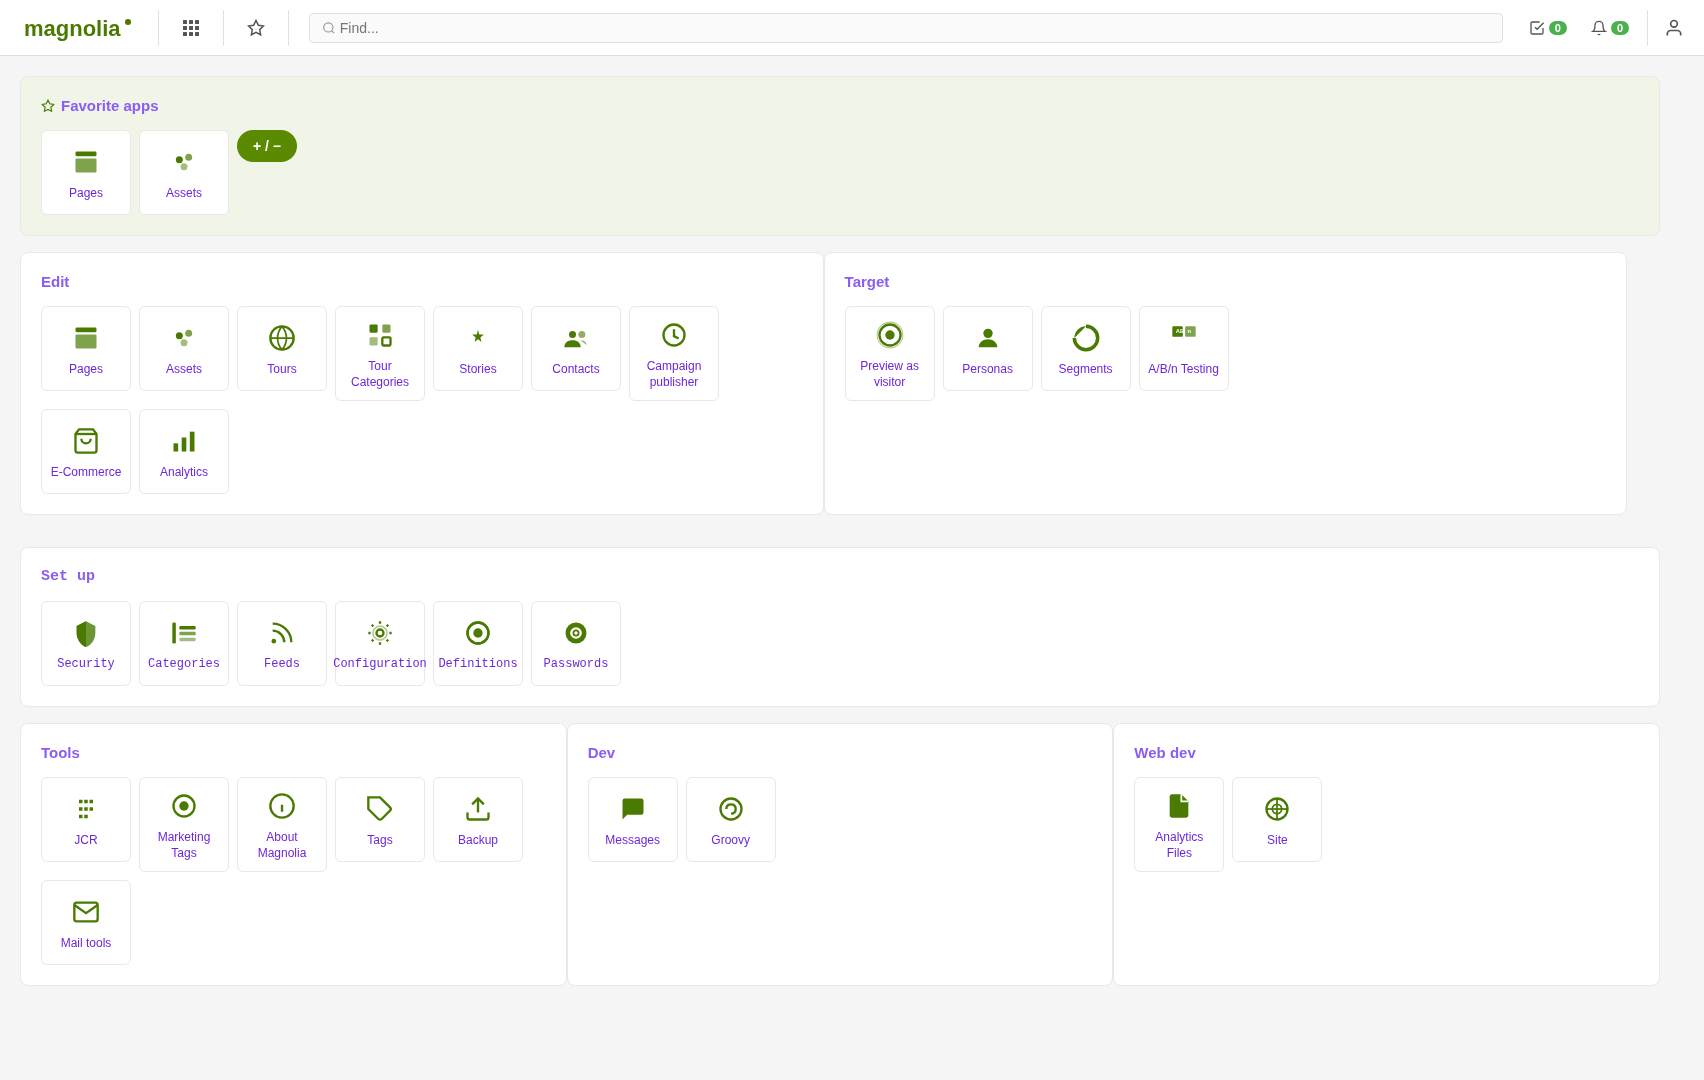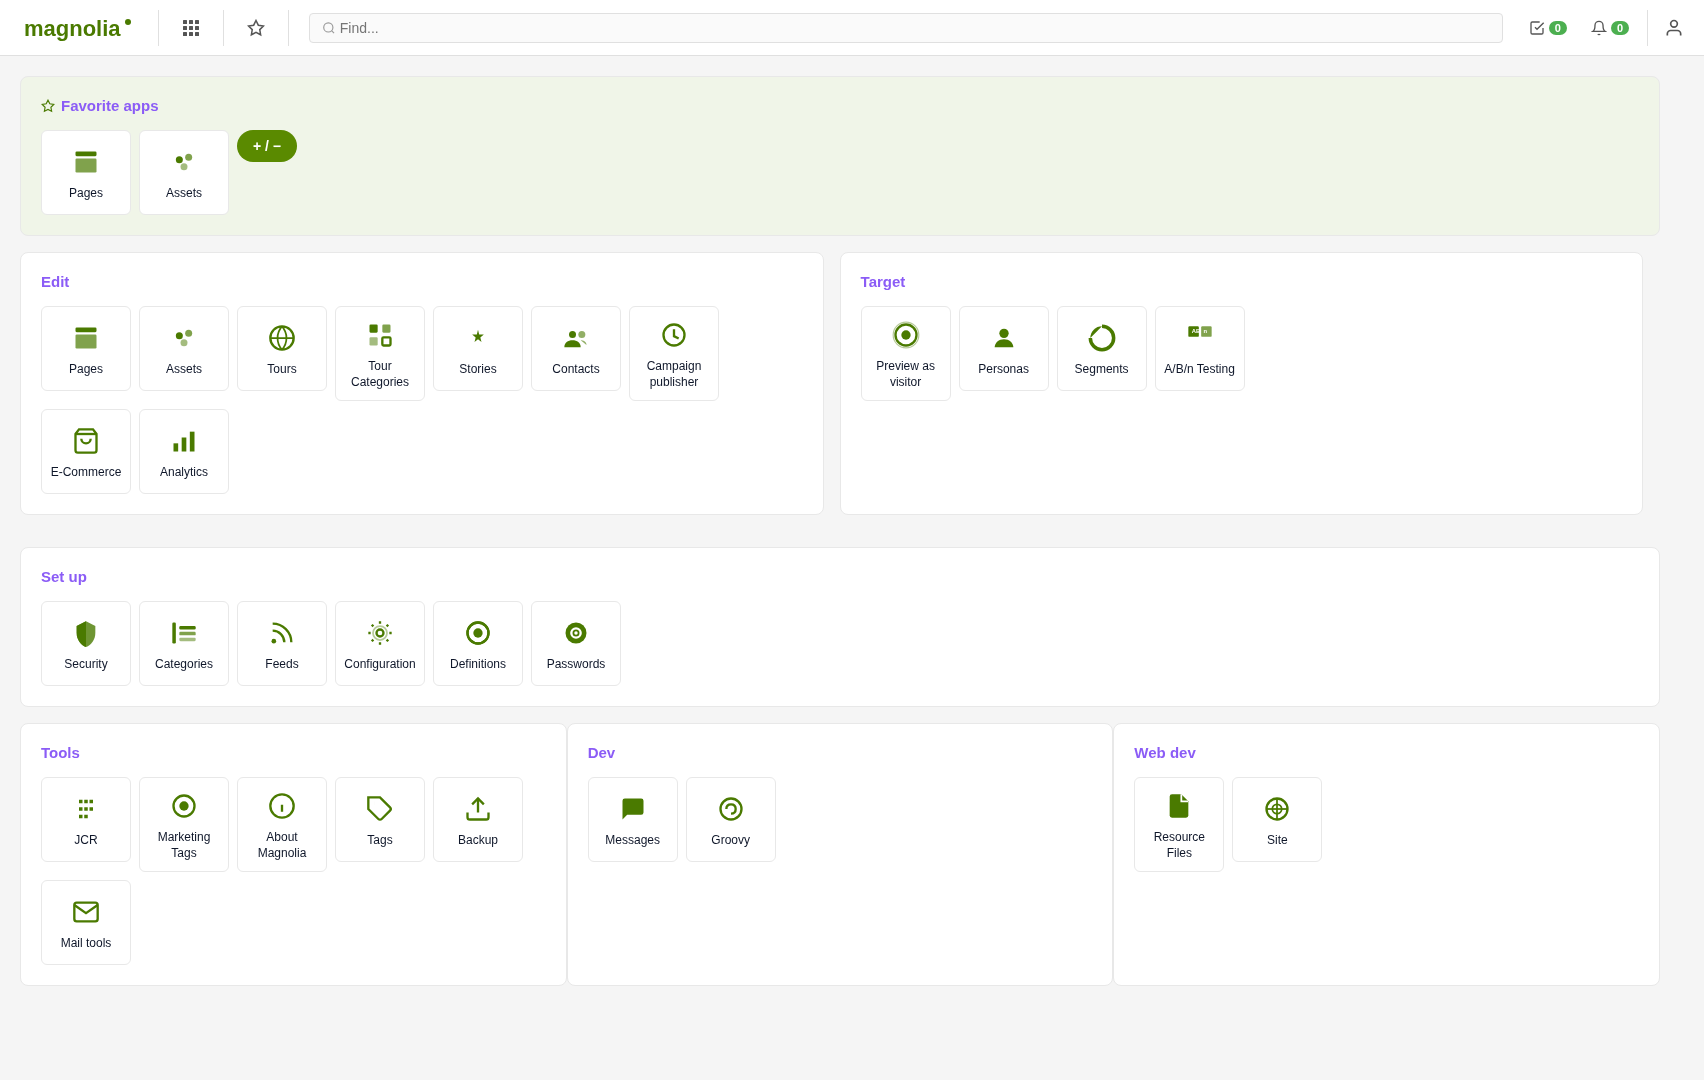--- a/index.html
+++ b/index.html
@@ -41,36 +41,36 @@
     
     .section {
       background: #fff; border-radius: 8px; padding: 20px; margin-bottom: 16px;
       border: 1px solid #e8e8e8;
     }
     .section.favorites { background: #f0f5e8; }
     .section-title { font-size: 15px; font-weight: 600; color: #8b5cf6; margin-bottom: 16px; display: flex; align-items: center; gap: 6px; }
     .section-row { display: flex; flex-wrap: wrap; gap: 8px; align-items: flex-start; }
 
     
-    .two-col { display: flex; gap: 16px; margin-bottom: 16px; }
+    .two-col { display: flex; margin-bottom: 16px; }
     .two-col .section { flex: 1; }
     .two-col .section:first-child { flex: 0 0 49%; }
     .two-col .section:last-child { flex: 0 0 49%; }
 
     
     .three-col { display: flex; gap: 0; }
     .three-col .section { flex: 1; }
 
     
     .app-tile {
       display: flex; flex-direction: column; align-items: center; justify-content: center;
       width: 90px; min-height: 85px; border: 1px solid #e8e8e8; border-radius: 6px;
       background: #fff; cursor: pointer; padding: 10px 6px; gap: 6px; transition: background 0.15s;
     }
-    .app-tile-label { font-size: 12px; color: #0f172a; text-align: center; line-height: 1.3; }
+    .app-tile-label { font-size: 12px; color: #6d28d9; text-align: center; line-height: 1.3; }
     .app-icon { font-size: 26px; color: #4a7a00; display: flex; align-items: center; justify-content: center; width: 36px; height: 36px; }
 
     
     .add-remove-btn {
       display: flex; align-items: center; gap: 4px; background: #5a8a00; color: #fff;
       border: none; border-radius: 20px; padding: 8px 16px; font-size: 14px; font-weight: bold; cursor: pointer;
     }
 
     
     svg { display: block; }
@@ -309,21 +309,21 @@
               <text x="5" y="8" font-size="5" fill="white" font-weight="bold">AB</text>
               <text x="15" y="8" font-size="5" fill="white" font-weight="bold">n</text>
             </svg>
           </div>
           <span class="app-tile-label">A/B/n Testing</span>
         </div>
       </div>
     </div>
   </div>
 
-  <div class="section" style="margin-bottom:16px;">
+  <div class="section" style="margin-bottom:16px;font-family:Liberation Mono, monospace;">
     <div class="section-title">Set up</div>
     <div class="section-row">
       <div class="app-tile">
         <div class="app-icon">
           <svg width="28" height="28" viewBox="0 0 24 24">
             <path d="M12 2L4 6v6c0 5.5 3.5 10.7 8 12 4.5-1.3 8-6.5 8-12V6z" fill="#4a7a00" opacity="0.8"></path>
             <path d="M12 2L4 6v6c0 5.5 3.5 10.7 8 12" fill="#4a7a00"></path>
           </svg>
         </div>
         <span class="app-tile-label">Security</span>
@@ -470,21 +470,21 @@
     <div class="section">
       <div class="section-title">Web dev</div>
       <div class="section-row">
         <div class="app-tile">
           <div class="app-icon">
             <svg width="28" height="28" viewBox="0 0 24 24">
               <path d="M14 2H6a2 2 0 00-2 2v16a2 2 0 002 2h12a2 2 0 002-2V8z" fill="#4a7a00"></path>
               <polyline points="14,2 14,8 20,8" fill="none" stroke="white" stroke-width="1.5"></polyline>
             </svg>
           </div>
-          <span class="app-tile-label">Resource Files</span>
+          <span class="app-tile-label">Analytics Files</span>
         </div>
         <div class="app-tile">
           <div class="app-icon">
             <svg width="28" height="28" viewBox="0 0 24 24">
               <circle cx="12" cy="12" r="9" fill="none" stroke="#4a7a00" stroke-width="2"></circle>
               <circle cx="12" cy="12" r="4" fill="none" stroke="#4a7a00" stroke-width="1.5"></circle>
               <line x1="12" y1="3" x2="12" y2="21" stroke="#4a7a00" stroke-width="1.5"></line>
               <line x1="3" y1="12" x2="21" y2="12" stroke="#4a7a00" stroke-width="1.5"></line>
             </svg>
           </div>

